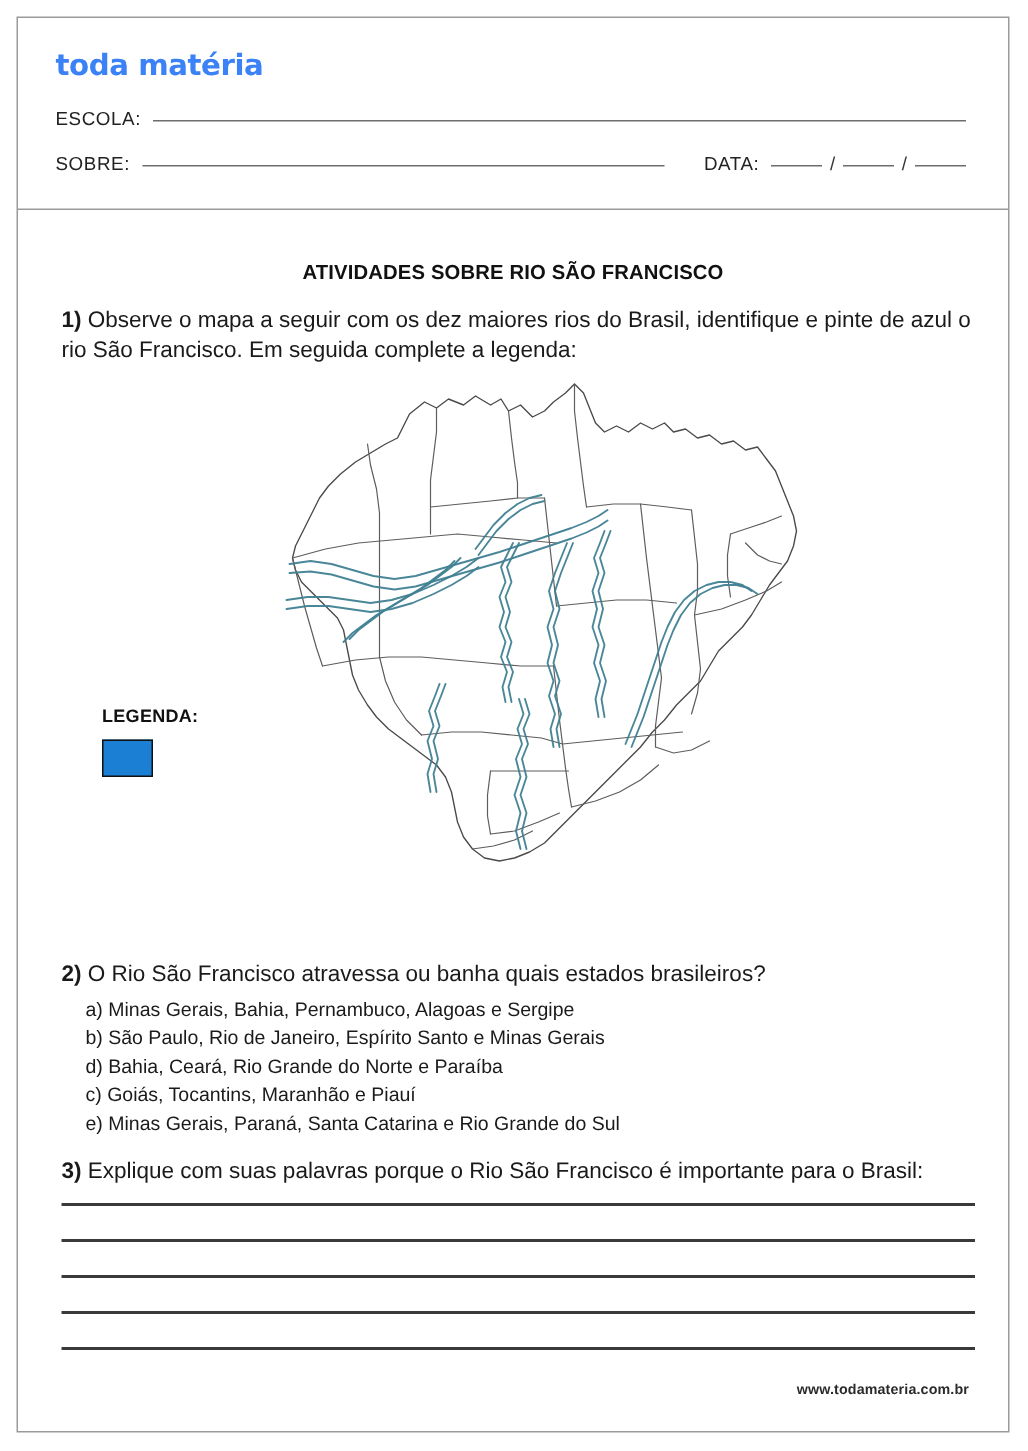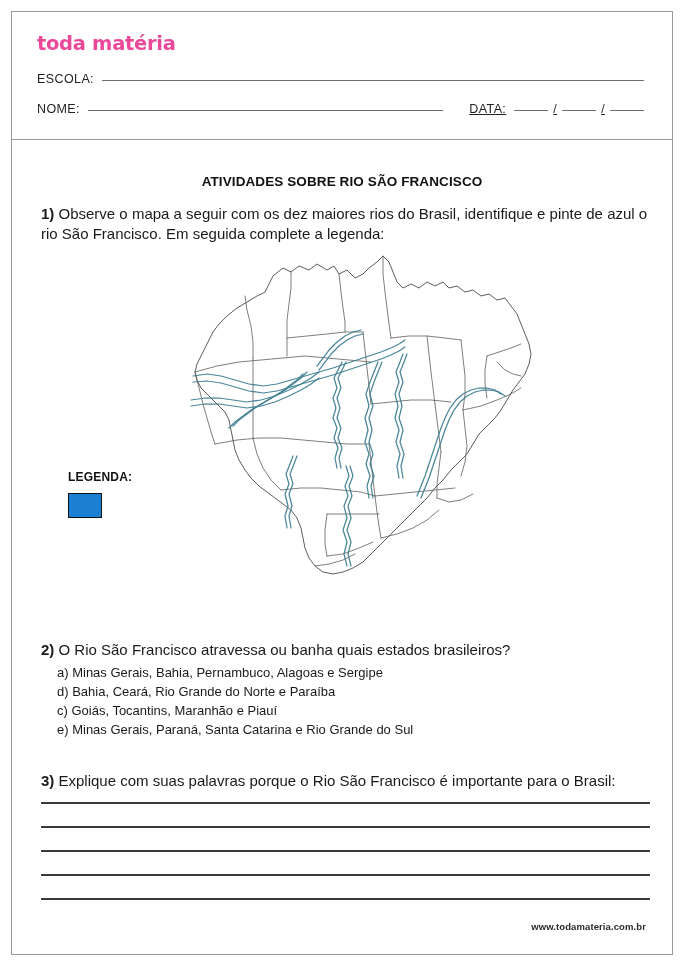--- a/index.html
+++ b/index.html
@@ -45,21 +45,21 @@
     box-sizing: border-box;
   }
 
   .logo {
     position: absolute;
     left: 25px;
     top: 20px;
     font-size: 19.5px;
     font-weight: 700;
     letter-spacing: -0.3px;
-    color: #ec4899;
+    color: #3b82f6;
     font-family: "DejaVu Sans", sans-serif;
   }
 
   .field {
     position: absolute;
     left: 25px;
     display: flex;
     align-items: baseline;
     font-size: 12.5px;
     letter-spacing: 0.4px;
@@ -79,21 +79,20 @@
     position: relative;
     top: -2px;
   }
 
   .data-group {
     display: flex;
     align-items: baseline;
     flex: none;
     margin-left: 26px;
     white-space: nowrap;
-    text-decoration: underline;
   }
   .data-label { margin-right: 8px; }
   .blank-sm {
     display: inline-block;
     width: 34px;
     border-bottom: 1.2px solid #6d6d6d;
     position: relative;
     top: -2px;
   }
   .slash {
@@ -241,21 +240,21 @@
     <div class="header">
 
       <div class="logo">toda matéria</div>
 
       <div class="field field-escola">
         <span class="field-label">ESCOLA:</span>
         <span class="rule"></span>
       </div>
 
       <div class="field field-nome">
-        <span class="field-label">NOME:</span>
+        <span class="field-label">SOBRE:</span>
         <span class="rule"></span>
         <span class="data-group">
           <span class="data-label">DATA:</span>
           <span class="blank-sm"></span>
           <span class="slash">/</span>
           <span class="blank-sm"></span>
           <span class="slash">/</span>
           <span class="blank-sm"></span>
         </span>
       </div>
@@ -374,20 +373,21 @@
         <div class="legend-swatch"></div>
       </div>
 
       <div class="question q2">
         <span class="q-num">2)</span>
         <span>O Rio São Francisco atravessa ou banha quais estados brasileiros?</span>
       </div>
 
       <div class="options">
         <div class="option">a) Minas Gerais, Bahia, Pernambuco, Alagoas e Sergipe</div>
+        <div class="option">b) São Paulo, Rio de Janeiro, Espírito Santo e Minas Gerais</div>
         <div class="option">d) Bahia, Ceará, Rio Grande do Norte e Paraíba</div>
         <div class="option">c) Goiás, Tocantins, Maranhão e Piauí</div>
         <div class="option">e) Minas Gerais, Paraná, Santa Catarina e Rio Grande do Sul</div>
       </div>
 
       <div class="question q3">
         <span class="q-num">3)</span>
         <span>Explique com suas palavras porque o Rio São Francisco é importante para o Brasil:</span>
       </div>
 

